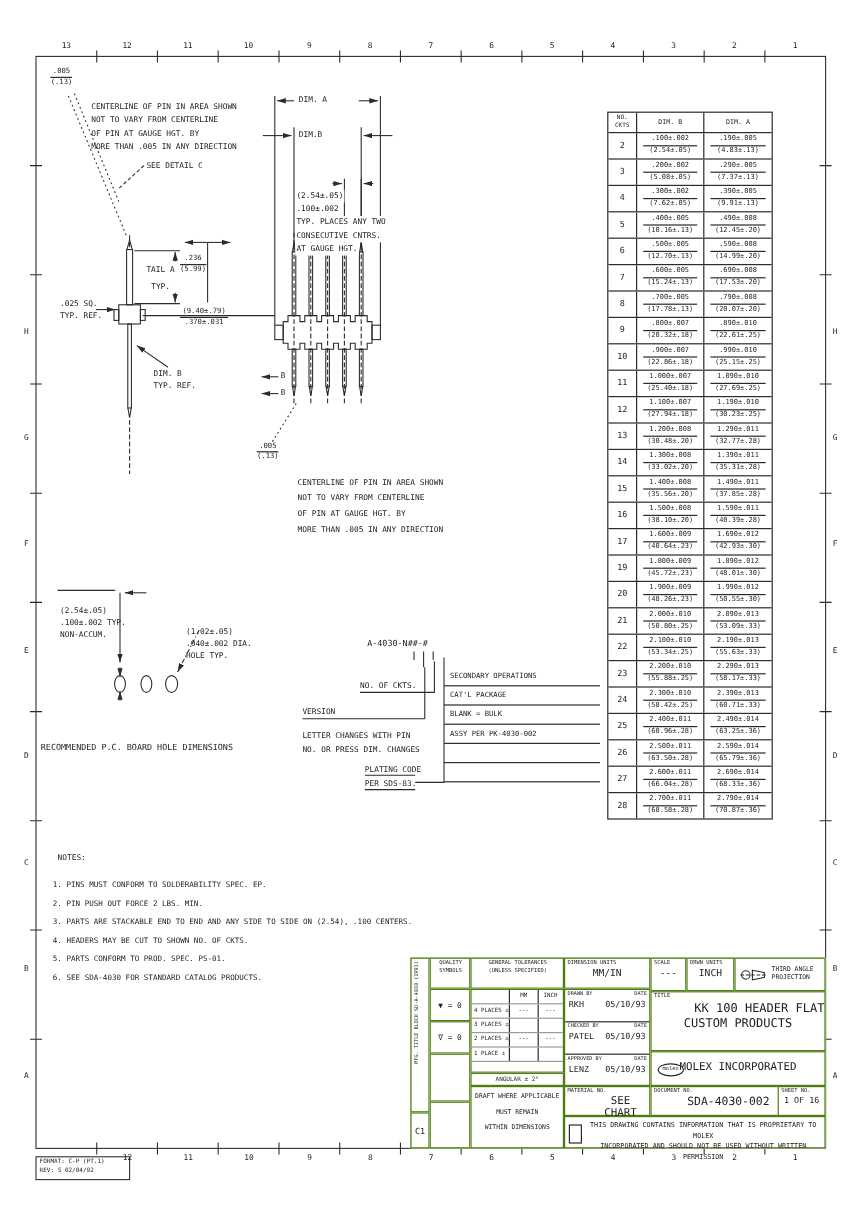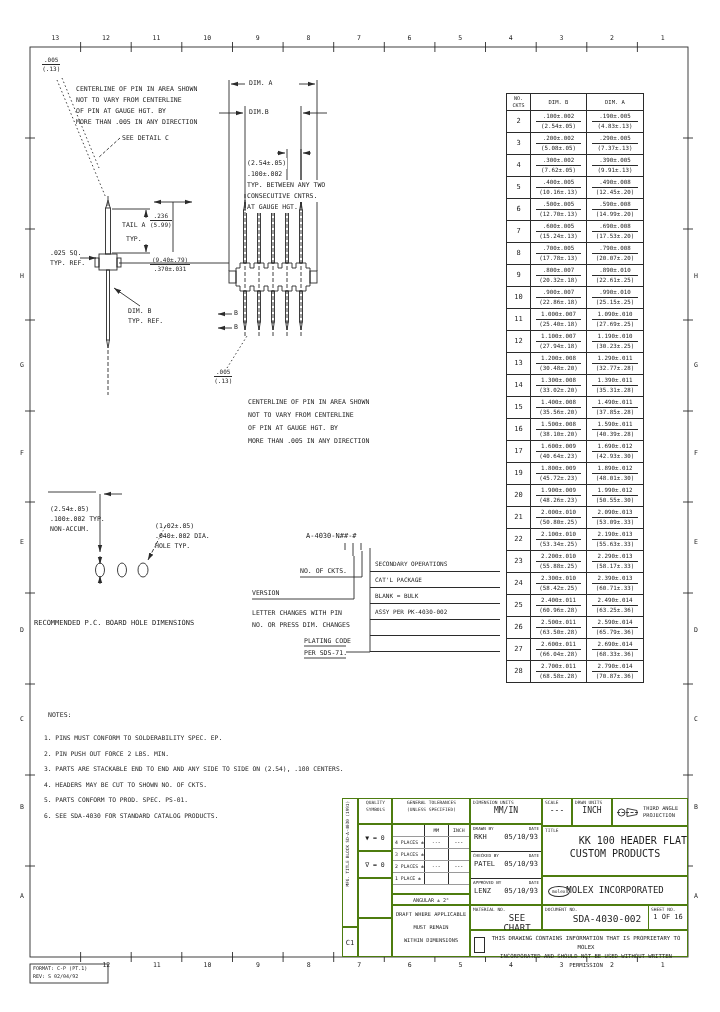--- a/index.html
+++ b/index.html
@@ -230,21 +230,21 @@
   </div>
   <div class="lbl stack" style="left:76px;top:64px;">
     
   <div>CENTERLINE OF PIN IN AREA SHOWN</div><div>NOT TO VARY FROM CENTERLINE</div><div>OF PIN AT GAUGE HGT. BY</div><div>MORE THAN .005 IN ANY DIRECTION</div></div>
   <div class="lbl" style="left:122px;top:135px;">SEE DETAIL C</div>
 
   <div class="lbl bgw" style="left:248px;top:80px;">DIM. A</div>
   <div class="lbl bgw" style="left:248px;top:109px;">DIM.B</div>
   <div class="lbl stack" style="left:246px;top:138px;">
     
-  <div class="bgw" style="display:table;">(2.54±.05)</div><div class="bgw" style="display:table;">.100±.002</div><div class="bgw" style="display:table;">TYP. BETWEEN ANY TWO</div><div class="bgw" style="display:table;">CONSECUTIVE CNTRS.</div><div class="bgw" style="display:table;">AT GAUGE HGT.</div></div>
+  <div class="bgw" style="display:table;">(2.54±.05)</div><div class="bgw" style="display:table;">.100±.002</div><div class="bgw" style="display:table;">TYP. PLACES ANY TWO</div><div class="bgw" style="display:table;">CONSECUTIVE CNTRS.</div><div class="bgw" style="display:table;">AT GAUGE HGT.</div></div>
 
   <div class="lbl" style="left:122px;top:222px;text-align:right;">TAIL A</div>
   <div class="frac" style="left:150px;top:212px;">
     <div class="t">.236</div>
     <div class="b">(5.99)</div>
   </div>
   <div class="lbl" style="left:126px;top:236px;">TYP.</div>
 
   <div class="lbl" style="left:50px;top:250px;">.025 SQ.</div>
   <div class="lbl" style="left:50px;top:260px;">TYP. REF.</div>
@@ -284,21 +284,21 @@
   <div id="pnrows">
 
   <div class="pnrow">SECONDARY OPERATIONS</div>
       <div class="pnrow">CAT'L PACKAGE</div>
       <div class="pnrow">BLANK = BULK</div>
       <div class="pnrow">ASSY PER PK-4030-002</div>
       <div class="pnrow"></div>
       <div class="pnrow"></div>
     </div>
   <div class="lbl" style="left:304px;top:638px;">PLATING CODE</div>
-  <div class="lbl" style="left:304px;top:650px;">PER SDS-71.</div>
+  <div class="lbl" style="left:304px;top:650px;">PER SDS-83.</div>
 
   <div id="sizetable">
     <div class="sthead">
       <div class="hc c1">
         <div>NO.</div>
           <div>CKTS</div>
       </div>
       <div class="hc c2">DIM. B</div>
       <div class="hc c3">DIM. A</div>
     </div>

